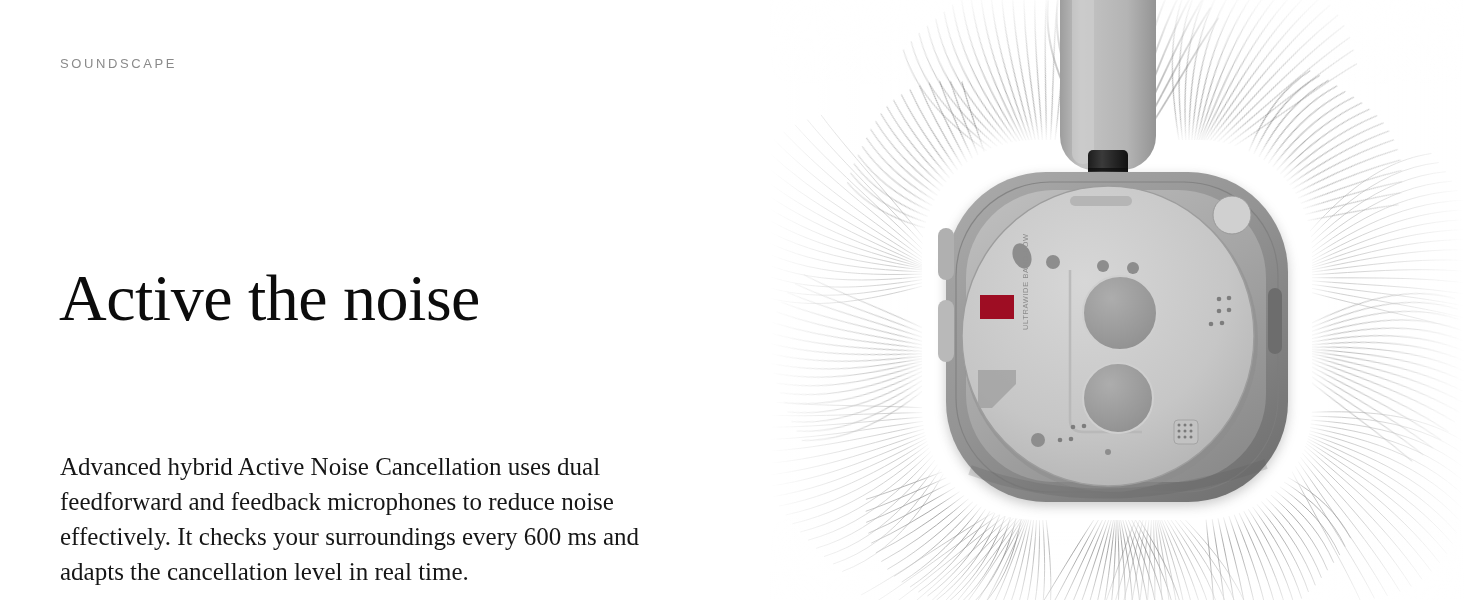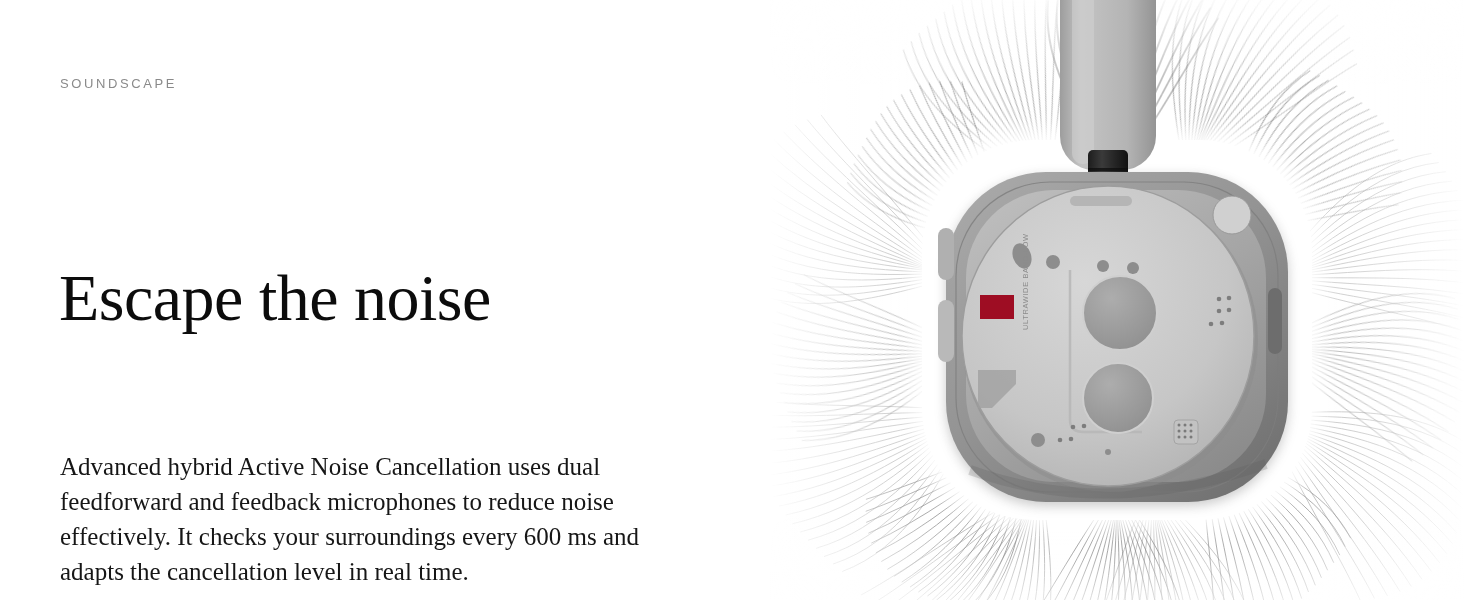--- a/index.html
+++ b/index.html
@@ -18,21 +18,21 @@
 
   
   .copy {
     position:relative;
     width:770px; height:600px;
     padding-left:60px;
     flex:0 0 770px;
   }
   .eyebrow {
     position:absolute;
-    top:76px; left:60px;
+    top:56px; left:60px;
     font-family:"Liberation Sans", sans-serif;
     font-size:13px;
     font-weight:400;
     letter-spacing:2.6px;
     color:#8a8a8a;
     white-space:nowrap;
   }
   .headline {
     position:absolute;
     top:264px; left:59px;
@@ -68,21 +68,21 @@
 </style>
 </head>
 <body>
 
 <div class="hero">
 
   <div class="copy">
 
     <div class="eyebrow">SOUNDSCAPE</div>
 
-    <h1 class="headline">Escape the noise</h1>
+    <h1 class="headline">Active the noise</h1>
 
     <p class="body-copy">Advanced hybrid Active Noise Cancellation uses dual feedforward and feedback microphones to reduce noise effectively. It checks your surroundings every 600 ms and adapts the cancellation level in real time.</p>
   </div>
 
   <div class="visual">
     <svg viewBox="0 0 694 600" preserveAspectRatio="xMidYMid slice">
       <defs>
 
         <linearGradient id="fadeL" x1="0" y1="0" x2="1" y2="0">
           <stop offset="0" stop-color="#fff" stop-opacity="1"></stop>

